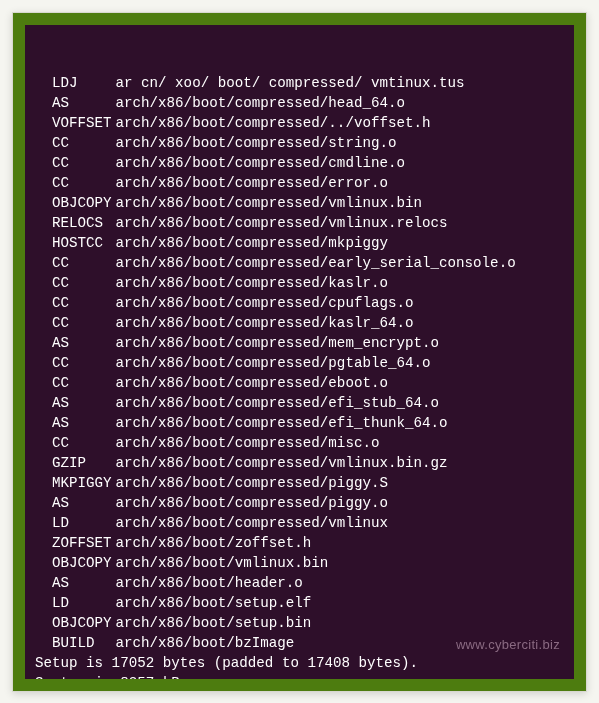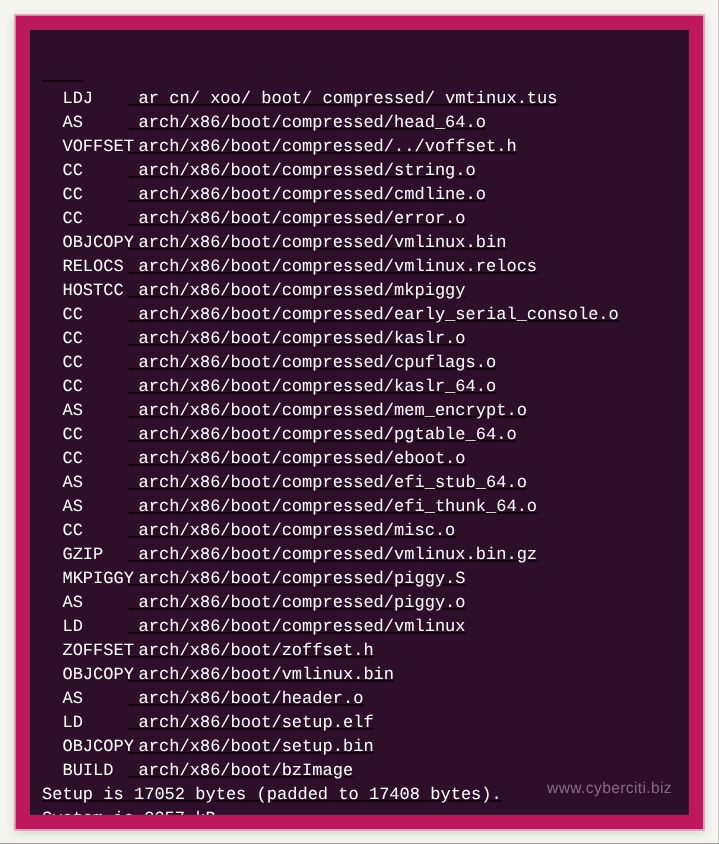--- a/index.html
+++ b/index.html
@@ -8,26 +8,25 @@
       height: 703px;
       background: #f5f5f0;
       display: flex;
       align-items: center;
       justify-content: center;
       font-family: "Courier New", monospace;
     }
     .frame {
       width: 575px;
       height: 680px;
-      background: #be185d;
+      background: #4d7c0f;
       border: 1px solid #d8d8d0;
       box-shadow: 0 2px 8px rgba(0,0,0,0.15);
       padding: 12px;
       position: relative;
-      text-decoration: underline;
       
     }
     .frame::before {
       content: "";
       position: absolute;
       inset: -6px;
       background:
         radial-gradient(circle at 0 0, transparent 5px, #f5f5f0 5px),
         radial-gradient(circle at 0 0, transparent 5px, #f5f5f0 5px);
       background-size: 14px 14px;
@@ -44,21 +43,21 @@
       line-height: 20px;
       padding: 8px 10px 8px 10px;
       overflow: hidden;
       position: relative;
       white-space: pre;
     }
     .line { display: block; }
     .cmd { display: inline-block; width: 72px; }
     .watermark {
       position: absolute;
-      bottom: 12px;
+      bottom: 24px;
       right: 14px;
       color: #8a6a82;
       font-size: 13px;
       font-family: sans-serif;
       letter-spacing: 0.3px;
     }
   </style>
 </head>
 <body>
 

